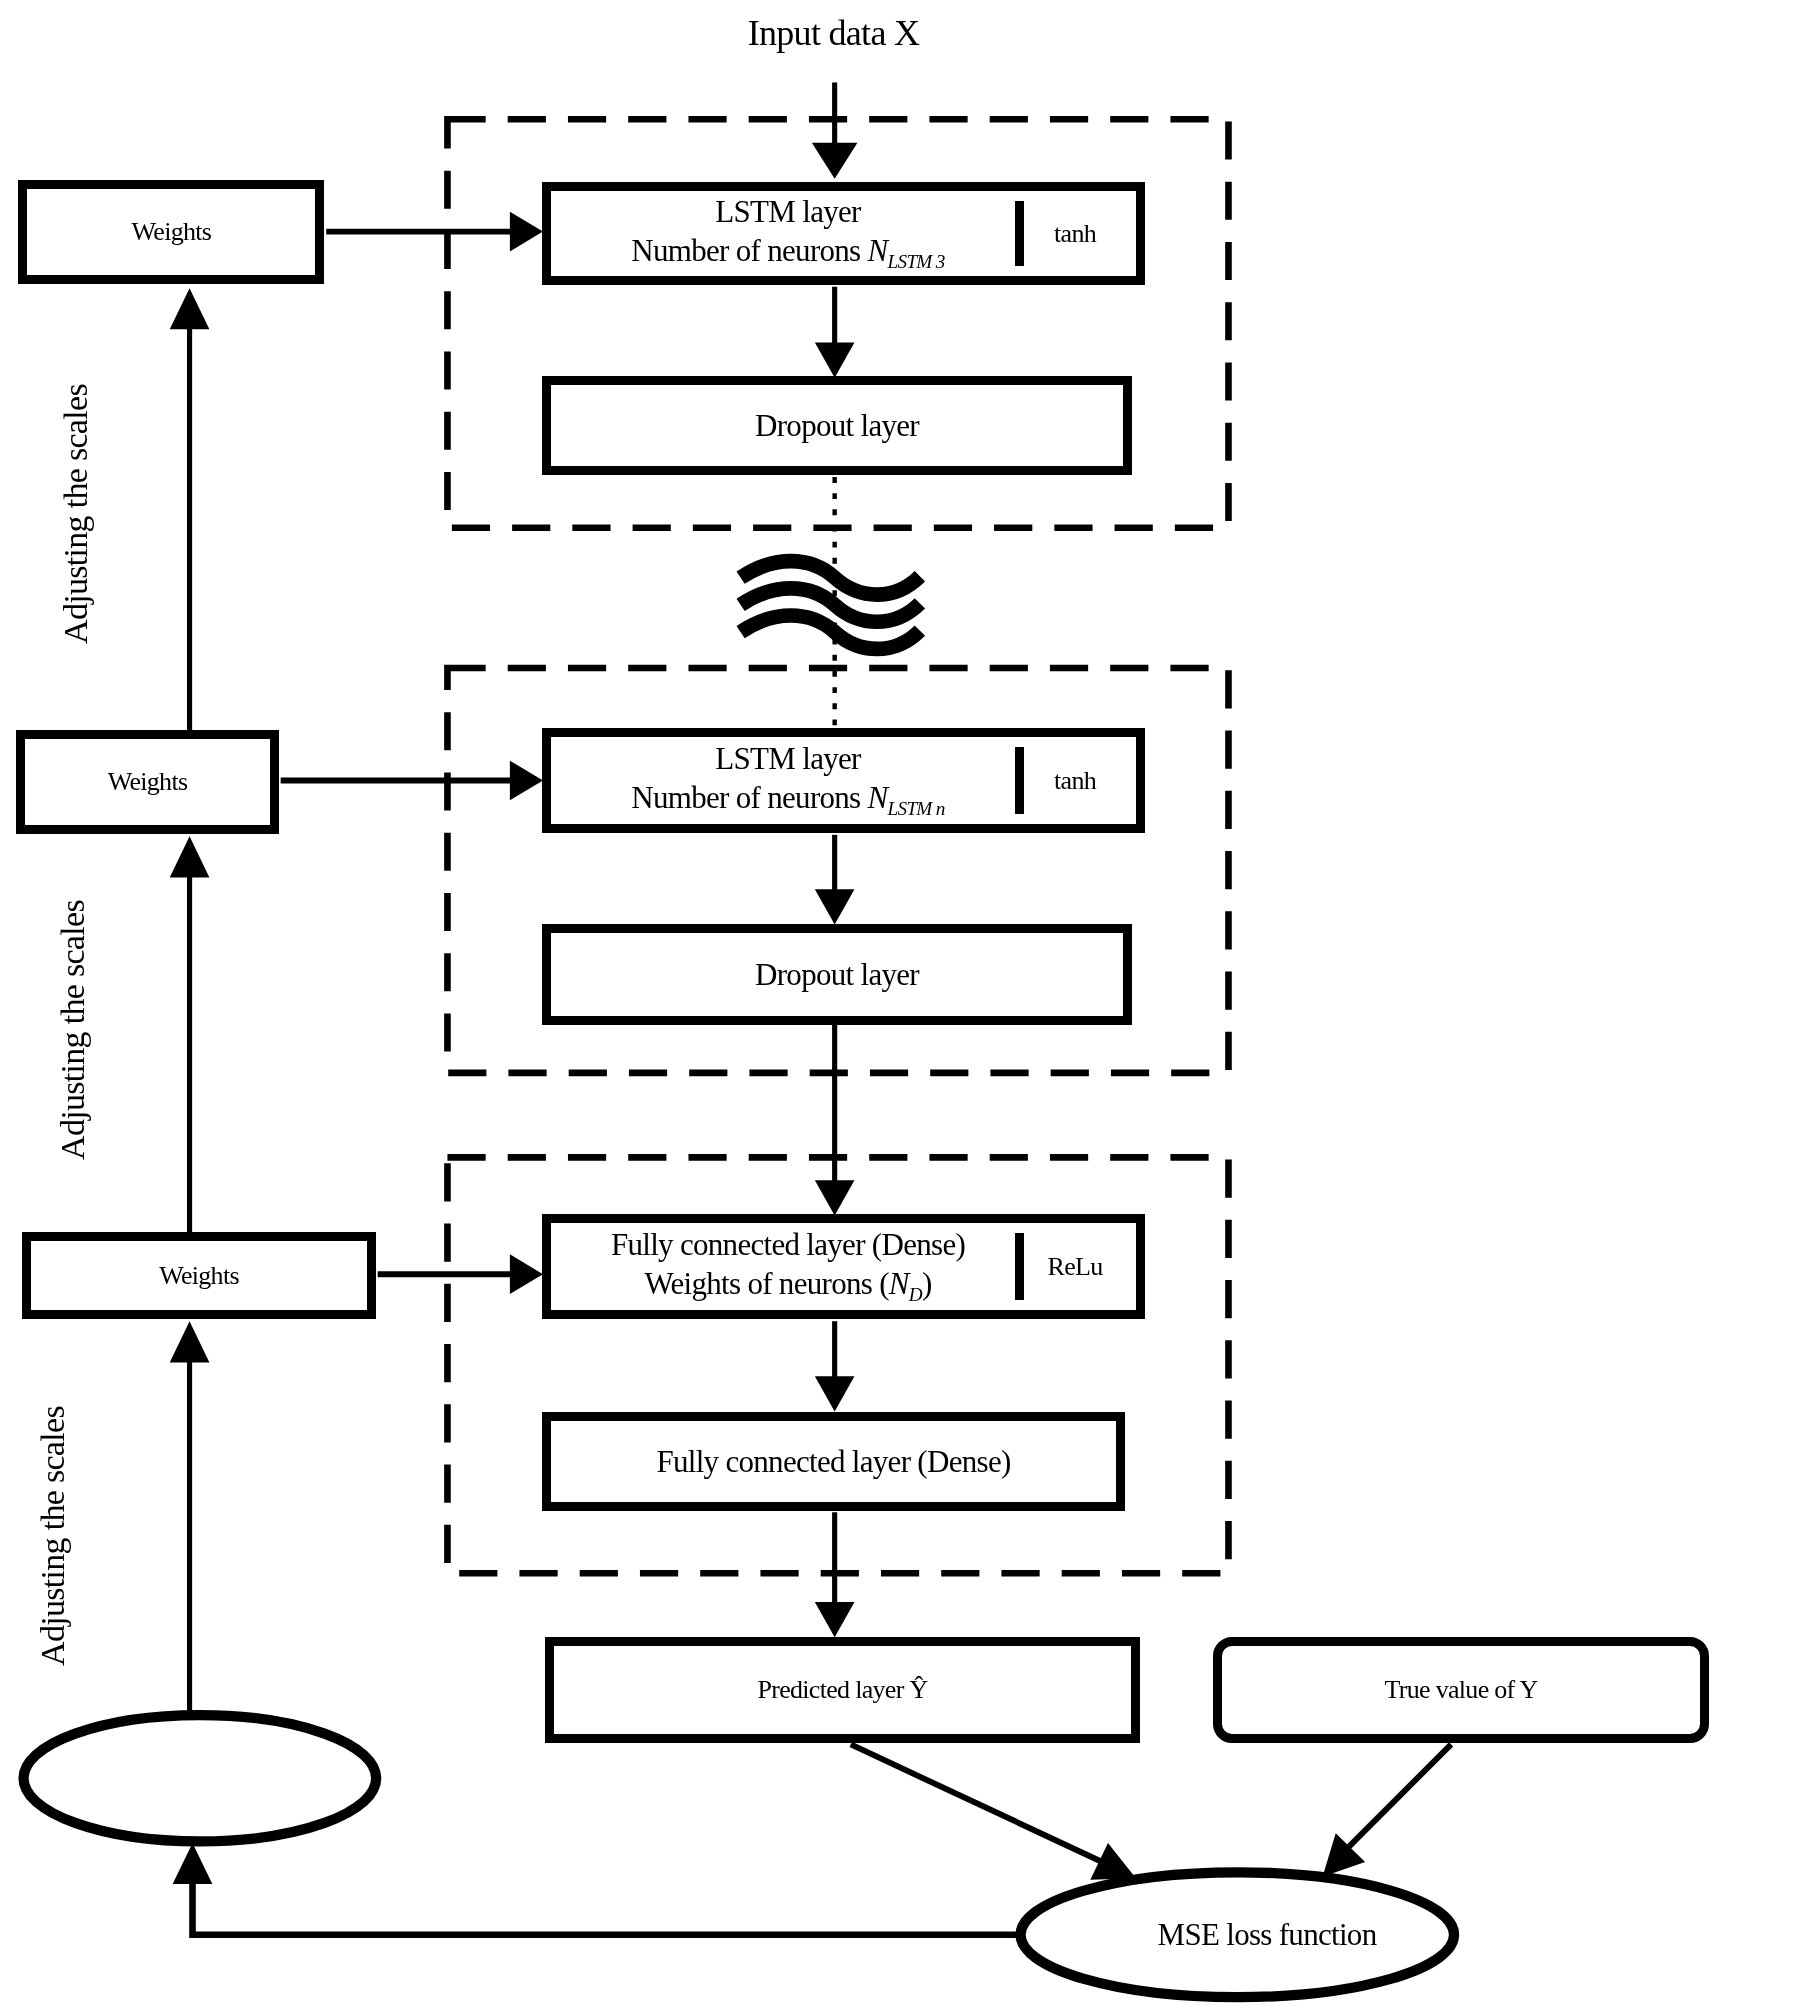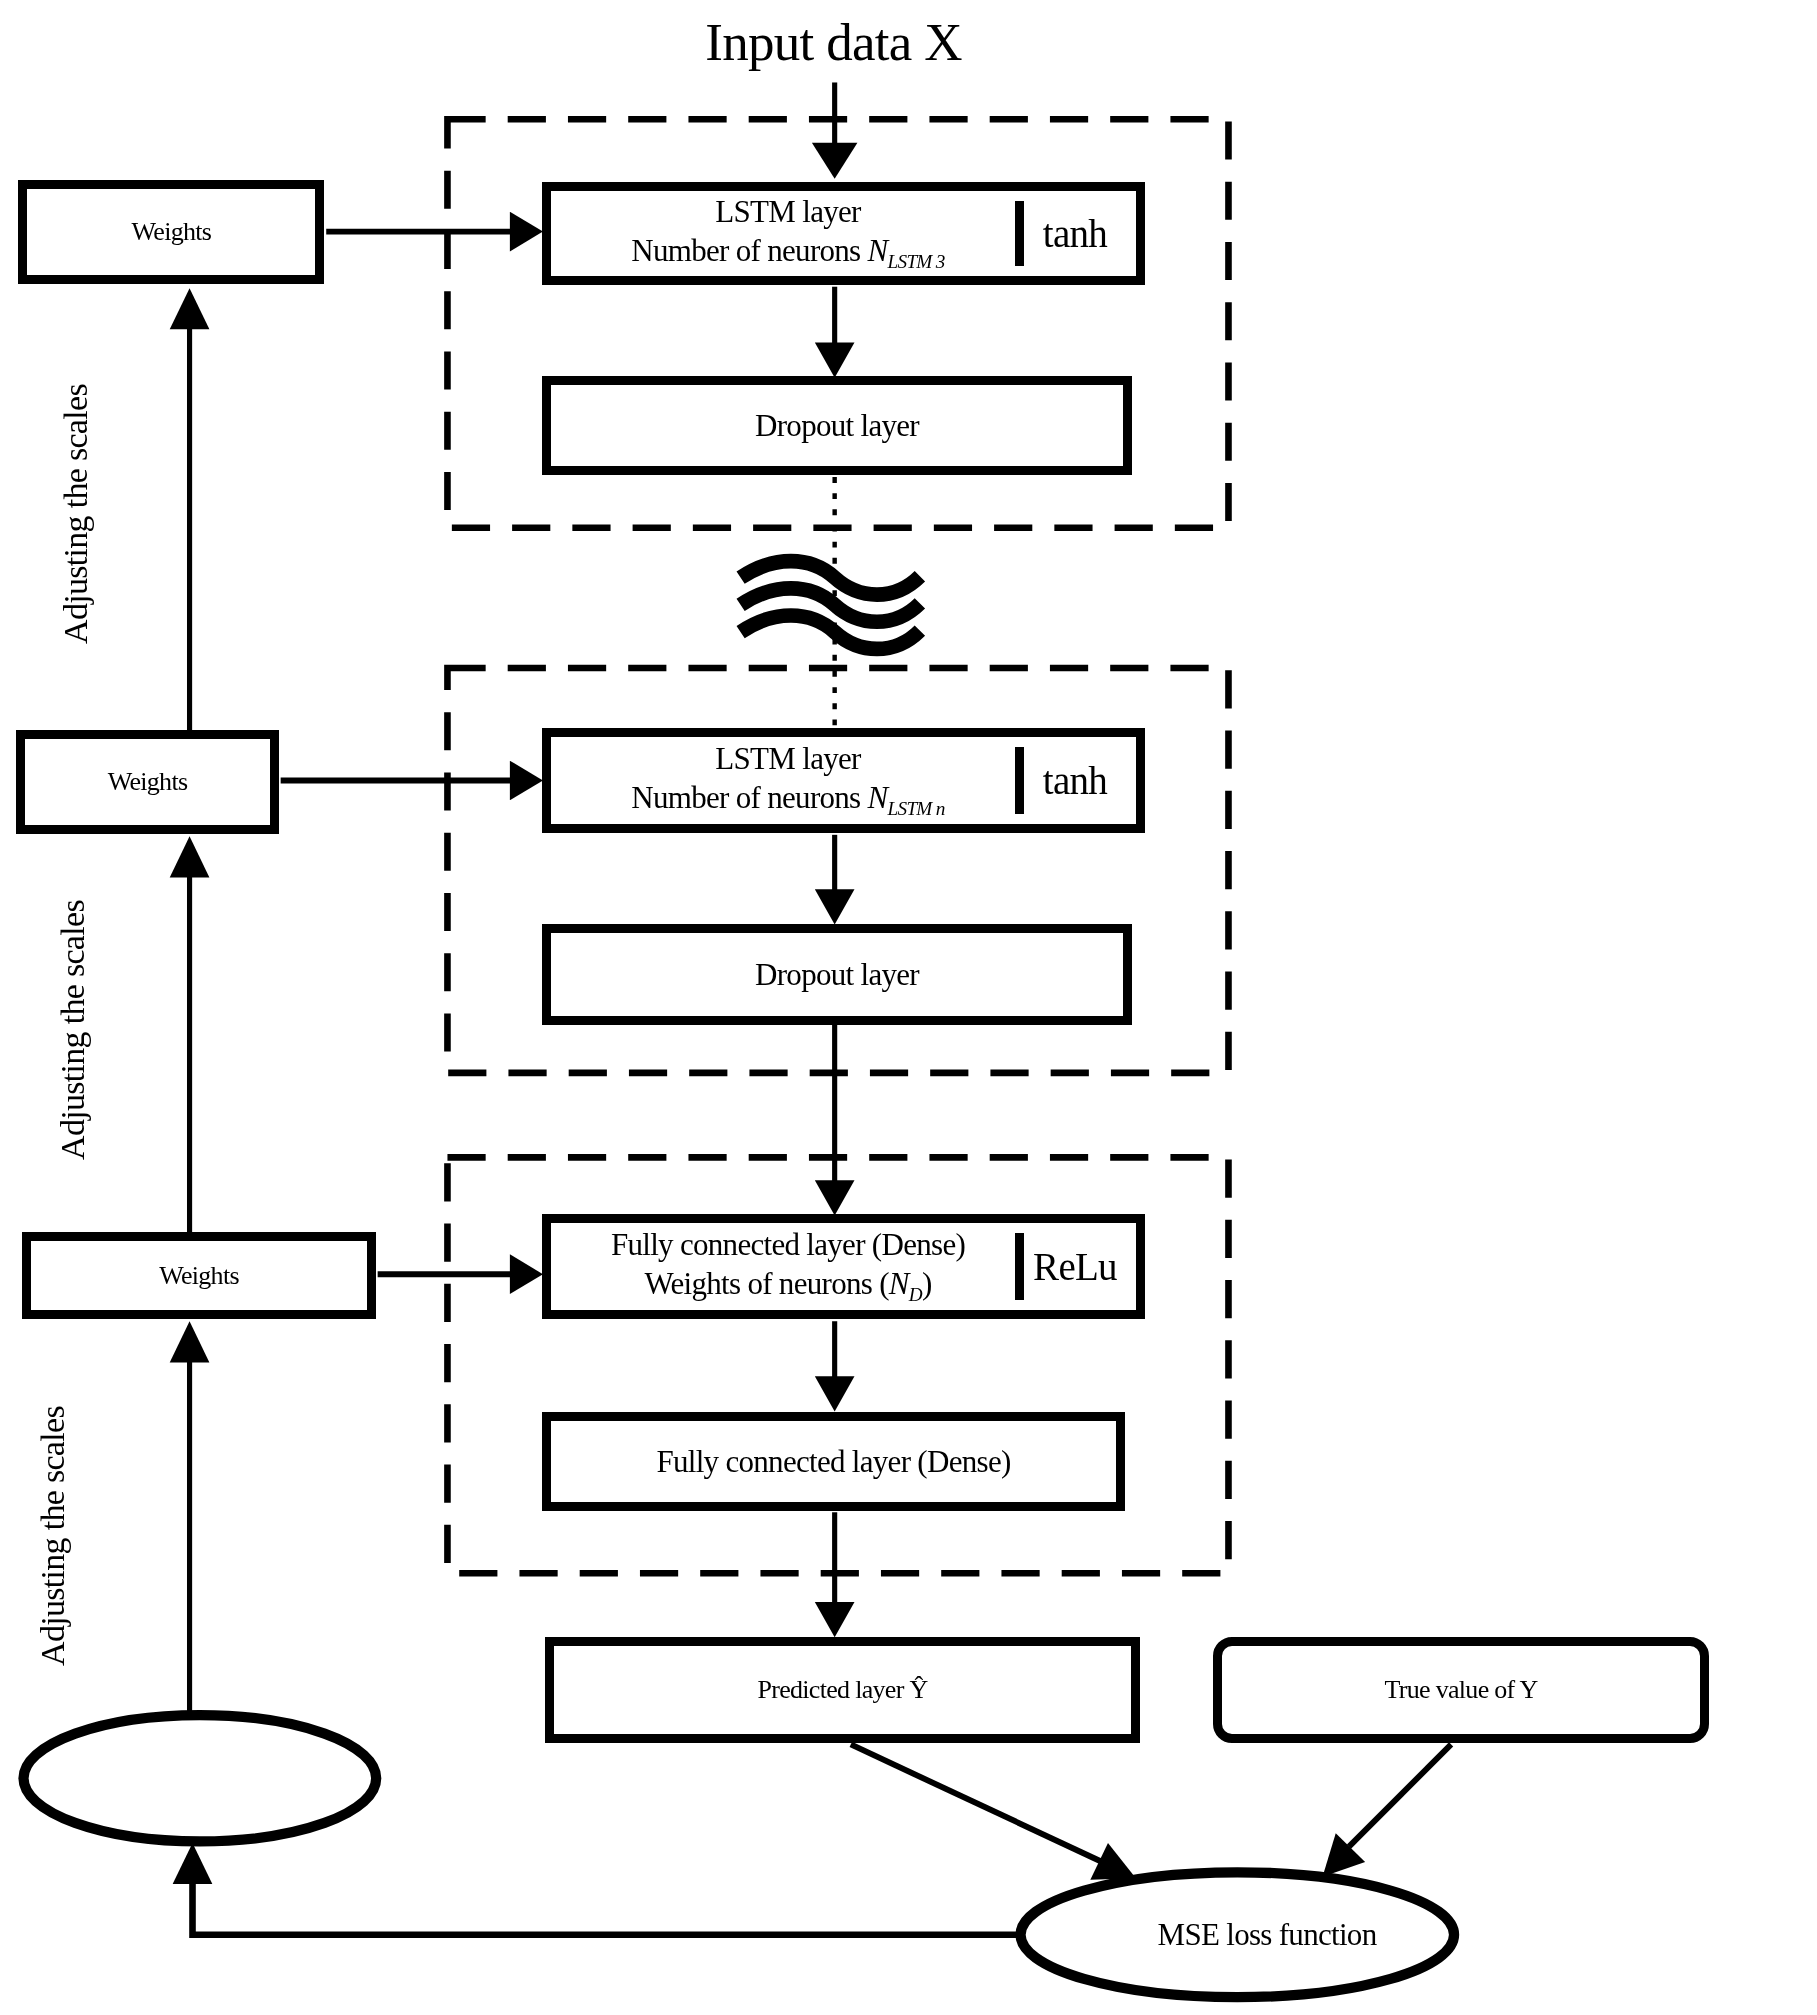--- a/index.html
+++ b/index.html
@@ -12,27 +12,27 @@
     position:absolute;box-sizing:border-box;border:9.6px solid #000;background:#fff;
     display:flex;align-items:center;justify-content:center;text-align:center;
   }
   .composite{padding:10px;align-items:stretch;justify-content:flex-start;}
   .cell-main{
     flex:1 1 auto;display:flex;flex-direction:column;align-items:center;justify-content:center;
     line-height:1.25;font-size:31px;letter-spacing:-0.7px;
   }
   .cell-act{
     flex:0 0 102px;border-left:9.6px solid #000;display:flex;align-items:center;justify-content:center;
-    font-size:39px;letter-spacing:-0.7px;
+    font-size:26px;letter-spacing:-0.7px;
   }
   .lbl{font-size:31px;letter-spacing:-0.7px;}
   .lbl-lg{font-size:26px;letter-spacing:-0.7px;}
   .title{
     position:absolute;left:650px;top:11.8px;width:367px;text-align:center;
-    font-size:53px;letter-spacing:-0.7px;white-space:nowrap;
+    font-size:36px;letter-spacing:-0.7px;white-space:nowrap;
   }
   .rot{
     position:absolute;transform:translate(-50%,-50%) rotate(-90deg);
     white-space:nowrap;font-size:34px;letter-spacing:-0.7px;
   }
   .ell-label{
     position:absolute;display:flex;align-items:center;justify-content:center;
     text-align:center;font-size:31px;letter-spacing:-0.7px;
   }
   .sym{font-style:italic;}

